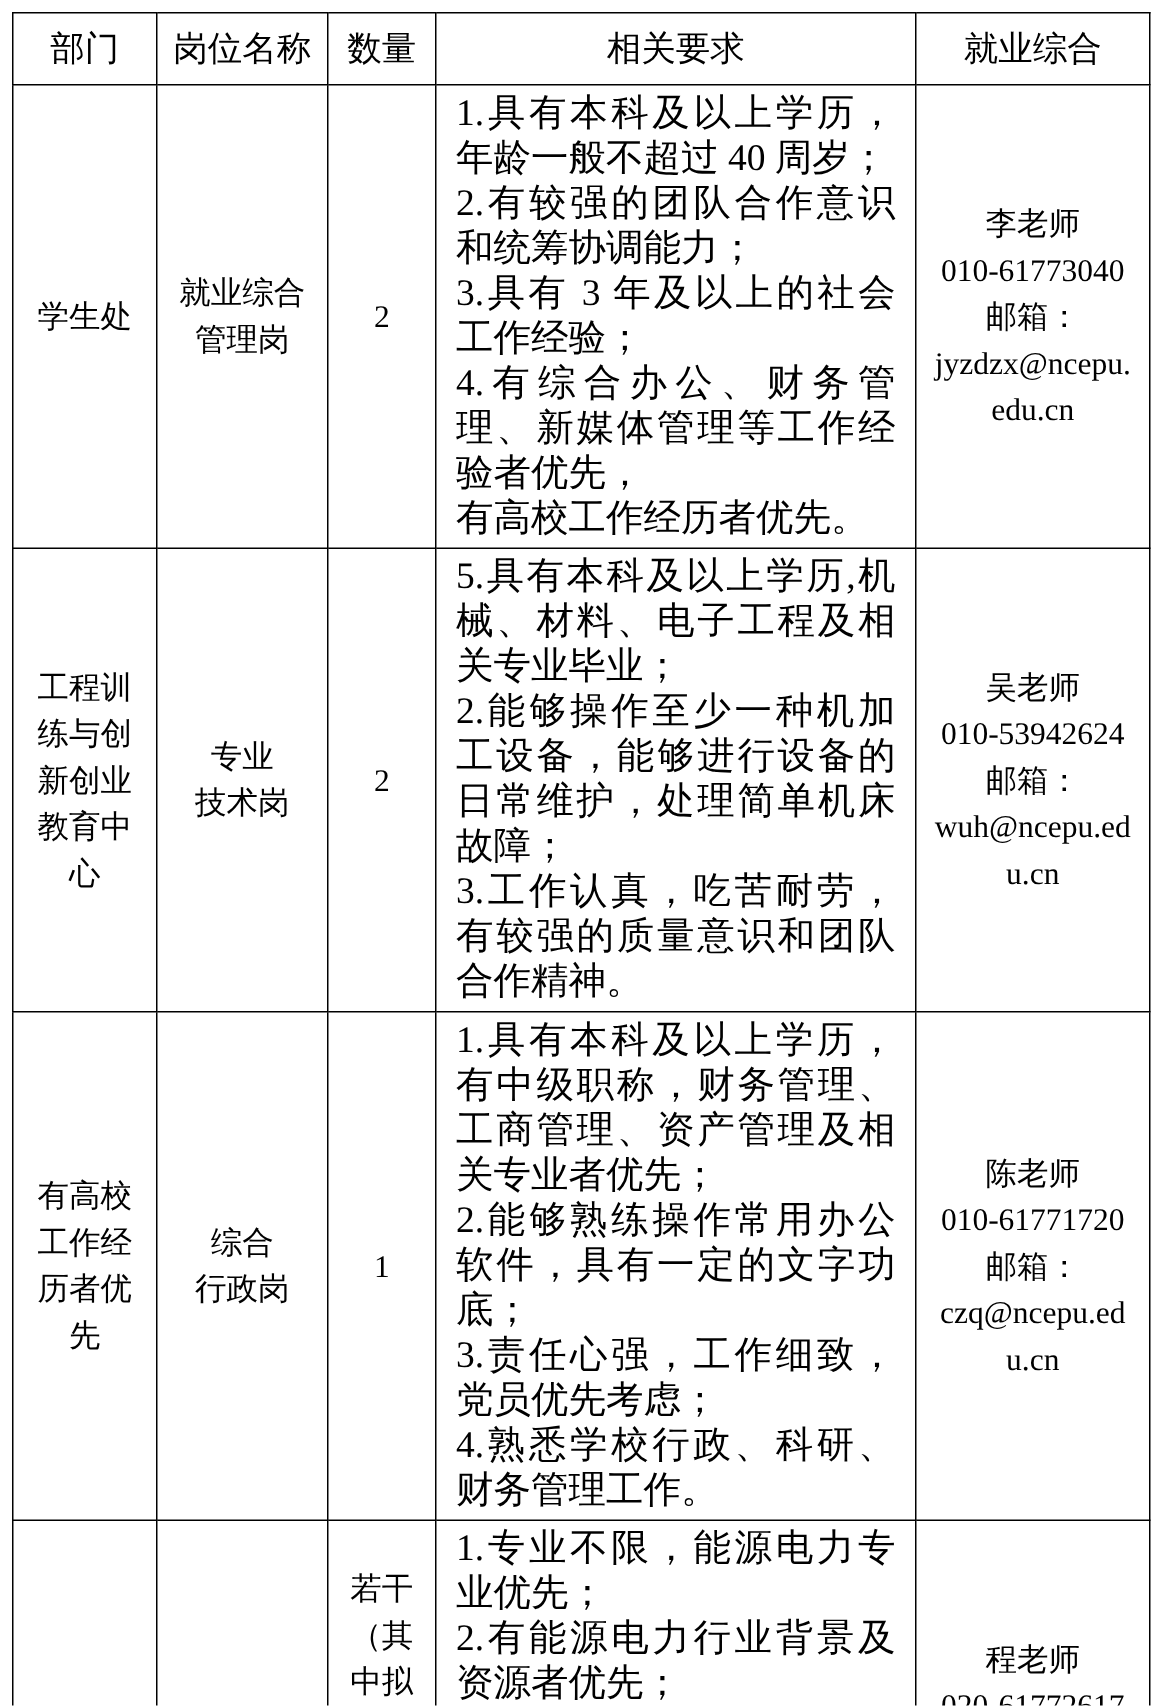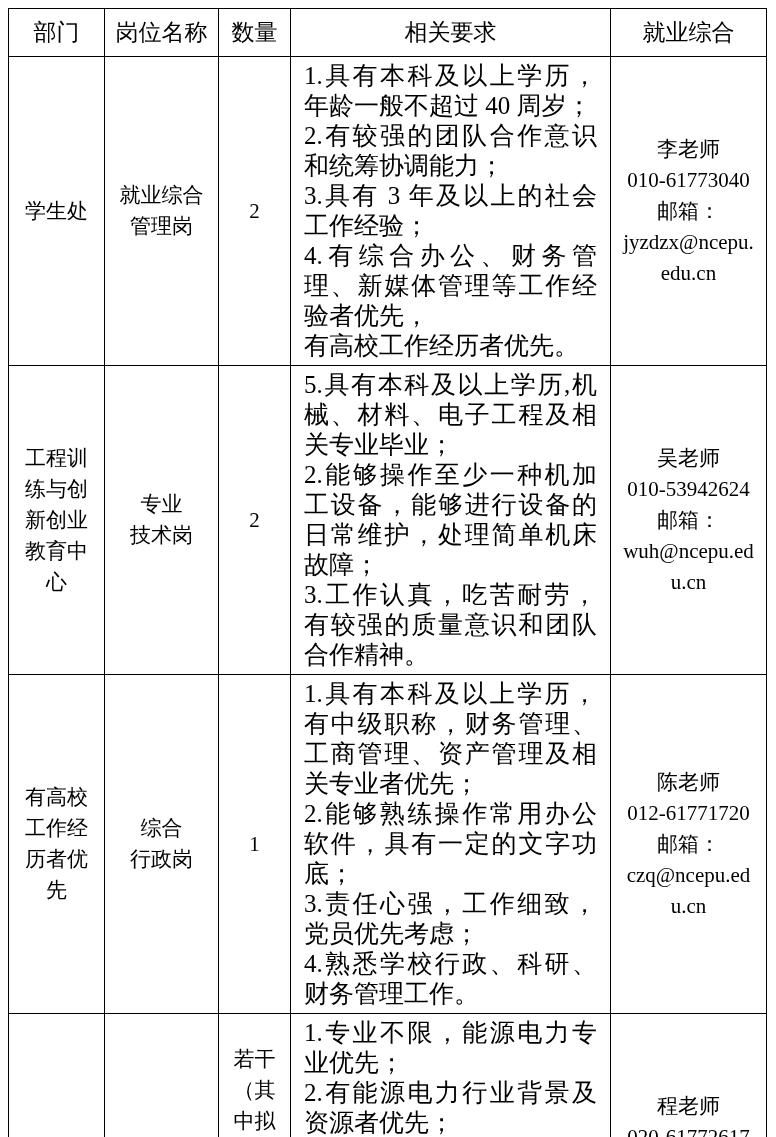--- a/index.html
+++ b/index.html
@@ -123,21 +123,21 @@
       <tr class="row-3">
         <td class="cell-center">有高校工作经历者优先</td>
         <td class="cell-center">综合
 行政岗</td>
         <td class="cell-qty">1</td>
         <td class="cell-req">1.具有本科及以上学历，有中级职称，财务管理、工商管理、资产管理及相关专业者优先；
 2.能够熟练操作常用办公软件，具有一定的文字功底；
 3.责任心强，工作细致，党员优先考虑；
 4.熟悉学校行政、科研、财务管理工作。</td>
         <td class="cell-contact">陈老师
-012-61771720
+010-61771720
 邮箱：
 czq@ncepu.edu.cn</td>
       </tr>
       <tr class="row-4">
         <td class="cell-center">继续教育学院</td>
         <td class="cell-center">市场
 开发岗</td>
         <td class="cell-qty">若干（其中拟招聘国际业务专员1人）</td>
         <td class="cell-req">1.专业不限，能源电力专业优先；
 2.有能源电力行业背景及资源者优先；

